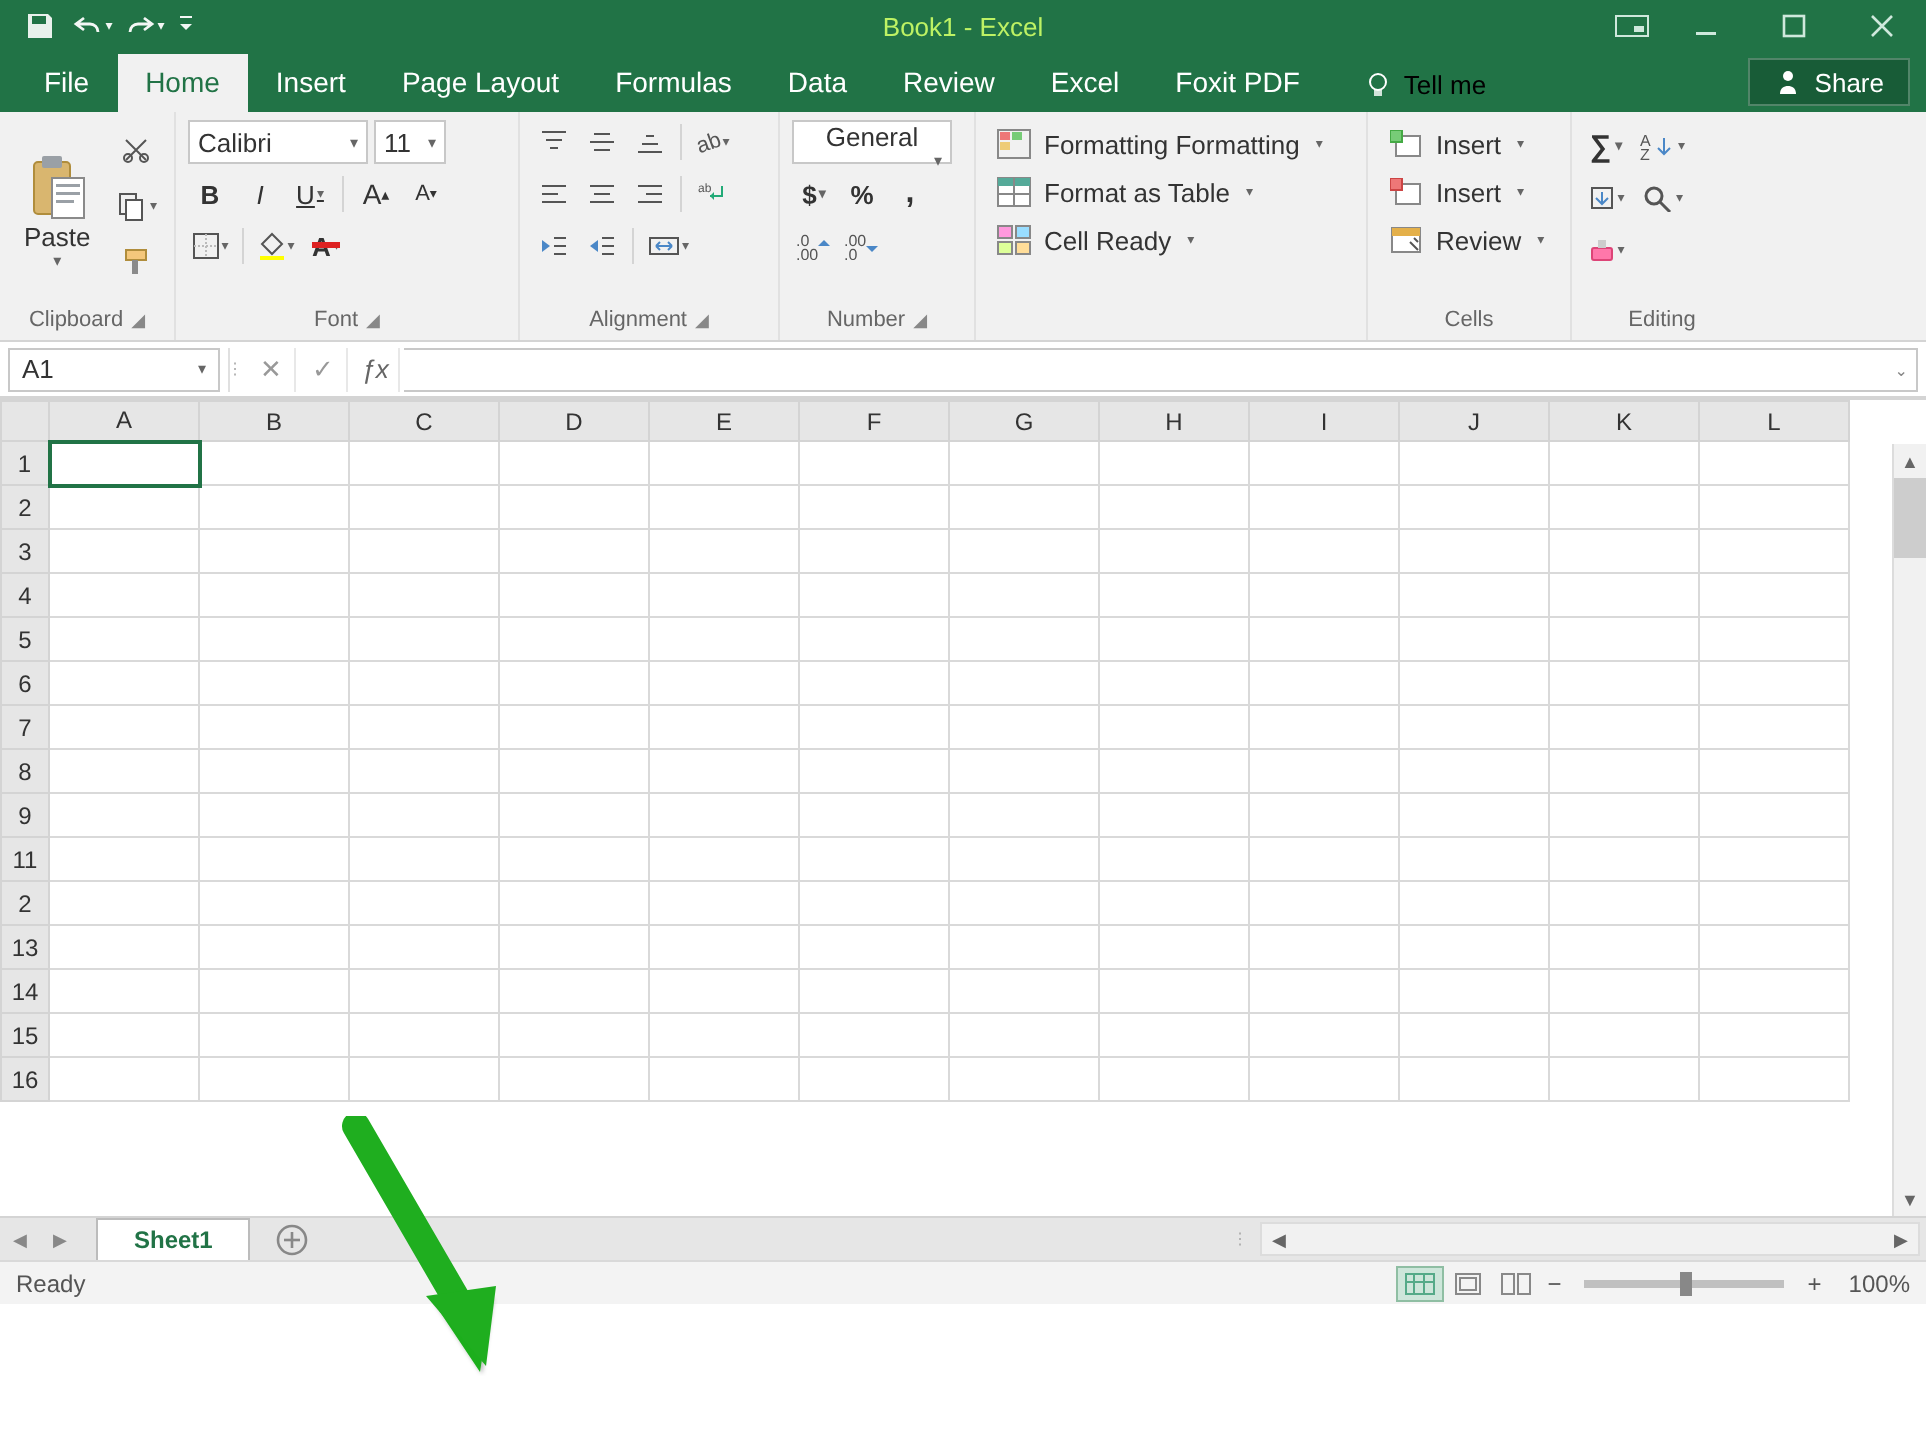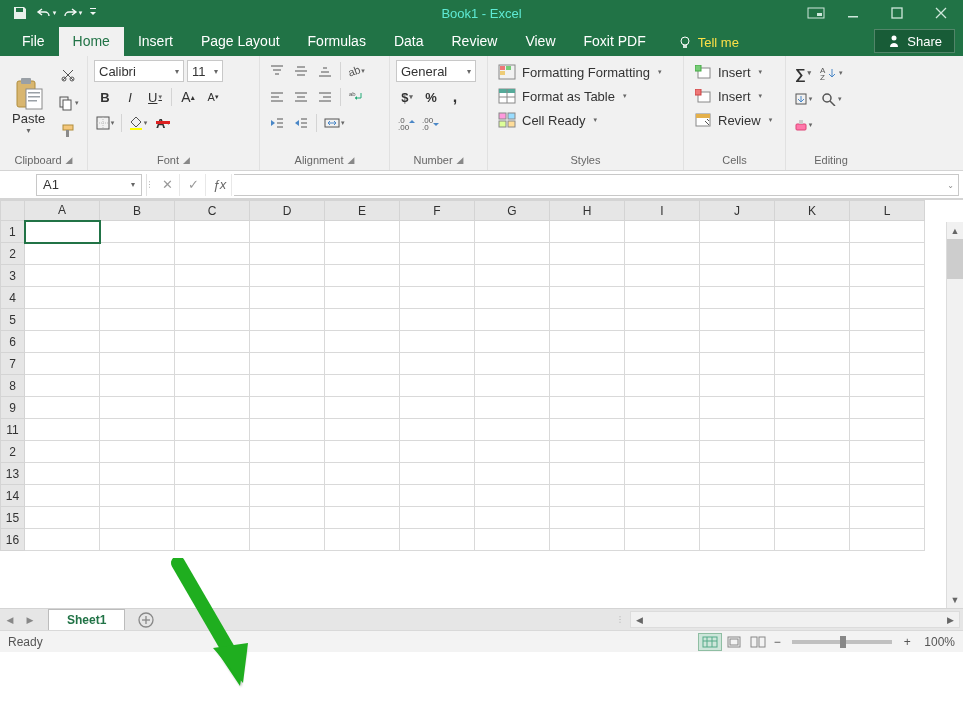--- a/index.html
+++ b/index.html
@@ -2,30 +2,30 @@
 <html><head>
 <meta charset="utf-8">
 <style>
 * { box-sizing: border-box; margin: 0; padding: 0; font-family: "Segoe UI", Tahoma, sans-serif; }
 body { width: 963px; height: 720px; background: #fff; overflow: hidden; font-size: 13px; color: #333; position: relative; }
 
 
 .titlebar { background: #217346; height: 26px; display: flex; align-items: center; padding-left: 8px; color: #fff; position: relative; }
 .qat { display: flex; gap: 2px; align-items: center; }
 .qat .qbtn { width: 24px; height: 22px; display: inline-flex; align-items: center; justify-content: center; color: #fff; opacity: .95; }
-.title { position: absolute; left: 50%; transform: translateX(-50%); font-size: 13px; color: #5eead4; }
+.title { position: absolute; left: 50%; transform: translateX(-50%); font-size: 13px; color: #bef264; }
 .win-controls { position: absolute; right: 0; display: flex; }
 .win-controls span { width: 44px; height: 26px; display: inline-flex; align-items: center; justify-content: center; color: #cfe8dc; }
 .win-controls .rib { width: 30px; }
 
 
 .tabsrow { background: #217346; height: 30px; display: flex; align-items: flex-end; padding: 0 8px; position: relative; }
 .tab { padding: 6px 14px 7px; color: #fff; font-size: 14px; cursor: default; }
 .tab.active { background: #f1f1f1; color: #217346; }
-.tellme { display: flex; align-items: center; gap: 6px; color: #fde047; padding: 6px 10px; margin-left: 8px; }
+.tellme { display: flex; align-items: center; gap: 6px; color: #000000; padding: 6px 10px; margin-left: 8px; }
 .share { background: #185c37; padding: 5px 12px; color: #fff; display: flex; align-items: center; gap: 6px; position: absolute; right: 8px; top: 3px; height: 24px; border: 1px solid rgba(255,255,255,.25); }
 
 
 .ribbon { background: #f1f1f1; height: 115px; border-bottom: 1px solid #d4d4d4; display: flex; }
 .group { border-right: 1px solid #e1e1e1; display: flex; flex-direction: column; justify-content: space-between; padding: 4px 6px 0; }
 .group-content { display: flex; gap: 6px; flex: 1; }
 .group-label { text-align: center; font-size: 11px; color: #666; padding: 2px 0 4px; display: flex; align-items: center; justify-content: center; gap: 4px; }
 .dlaunch { font-size: 9px; color: #888; }
 
 
@@ -45,37 +45,37 @@
 .fbtn { width: 22px; height: 22px; display: inline-flex; align-items: center; justify-content: center; border: 1px solid transparent; }
 .sep { width: 1px; height: 18px; background: #d4d4d4; margin: 0 2px; }
 
 
 .align-grid { display: flex; flex-direction: column; gap: 4px; }
 .align-row { display: flex; gap: 2px; align-items: center; }
 .abtn { width: 22px; height: 22px; display: inline-flex; align-items: center; justify-content: center; }
 
 
 .num-grid { display: flex; flex-direction: column; gap: 4px; }
-.num-combo { width: 80px; }
+.num-combo { width: 80px; flex-direction: column; }
 
 
 .styles-col { display: flex; flex-direction: column; gap: 4px; padding-top: 2px; }
 .style-btn { display: flex; align-items: center; gap: 6px; padding: 2px 4px; font-size: 13px; }
 .style-icon { width: 18px; height: 16px; display: inline-flex; align-items: center; justify-content: center; }
 
 
 .cells-col { display: flex; flex-direction: column; gap: 4px; padding-top: 2px; }
 
 
 .edit-col { display: flex; flex-direction: column; gap: 4px; padding-top: 2px; }
 .edit-col2 { display: flex; flex-direction: column; gap: 4px; padding-top: 2px; }
 
 
 .fbar-row { height: 28px; border-bottom: 1px solid #d4d4d4; display: flex; align-items: center; background: #fff; padding: 2px 4px; gap: 2px; }
-.namebox { border: 1px solid #c8c8c8; height: 22px; width: 106px; display: flex; align-items: center; padding: 0 6px; background: #fff; margin-left: 32px; }
+.namebox { border: 1px solid #c8c8c8; height: 22px; width: 106px; display: flex; align-items: center; padding: 0 6px; background: #fff; }
 .namebox .dd { color: #666; font-size: 8px; margin-left: auto; }
 .fx-cancel, .fx-enter, .fx-fx { width: 24px; height: 22px; display: inline-flex; align-items: center; justify-content: center; color: #999; border-right: 1px solid #e8e8e8; }
 .fx-fx { font-style: italic; color: #666; }
 .formula-input { flex: 1; height: 22px; border: 1px solid #c8c8c8; border-left: none; padding: 0 6px; background: #fff; position: relative; }
 .formula-input .dd { position: absolute; right: 4px; top: 6px; font-size: 8px; color: #888; }
 
 
 .sheet { position: relative; height: 409px; overflow: hidden; border-top: 1px solid #d4d4d4; }
 .sheet table { border-collapse: collapse; position: absolute; left: 0; top: 0; }
 .sheet th { background: #e6e6e6; border: 1px solid #d4d4d4; font-weight: normal; font-size: 12px; color: #333; }
@@ -171,21 +171,21 @@
 </div>
 
 <div class="tabsrow">
   <div class="tab">File</div>
   <div class="tab active">Home</div>
   <div class="tab">Insert</div>
   <div class="tab">Page Layout</div>
   <div class="tab">Formulas</div>
   <div class="tab">Data</div>
   <div class="tab">Review</div>
-  <div class="tab">View</div>
+  <div class="tab">Excel</div>
   <div class="tab">Foxit PDF</div>
   <div class="tellme">
     <svg width="14" height="14">
         <circle cx="7" cy="5" r="4" fill="none" stroke="#fff"></circle>
         <rect x="5" y="9" width="4" height="3" fill="#fff" opacity=".8"></rect>
       </svg>
     <span>Tell me</span>
   </div>
   <div class="share">
     <svg width="14" height="14">
@@ -468,23 +468,20 @@
                 <rect x="10" y="1" width="7" height="6" fill="#9df" stroke="#888"></rect>
                 <rect x="1" y="9" width="7" height="6" fill="#df9" stroke="#888"></rect>
                 <rect x="10" y="9" width="7" height="6" fill="#fd9" stroke="#888"></rect>
               </svg>
             </span>
           <span>Cell Ready</span>
             <span style="font-size:7px;color:#666;margin-left:2px;">▾</span>
         </div>
       </div>
     </div>
-    <div class="group-label">
-        <span>Styles</span>
-      </div>
   </div>
 
   <div class="group" style="width:102px;">
     <div class="group-content">
       <div class="cells-col">
         <div class="style-btn">
           <span class="style-icon">
               <svg width="16" height="14">
                 <rect x="3" y="3" width="12" height="10" fill="#fff" stroke="#888"></rect>
                 <rect x="0" y="0" width="6" height="6" fill="#7c7" stroke="#4a4"></rect>

